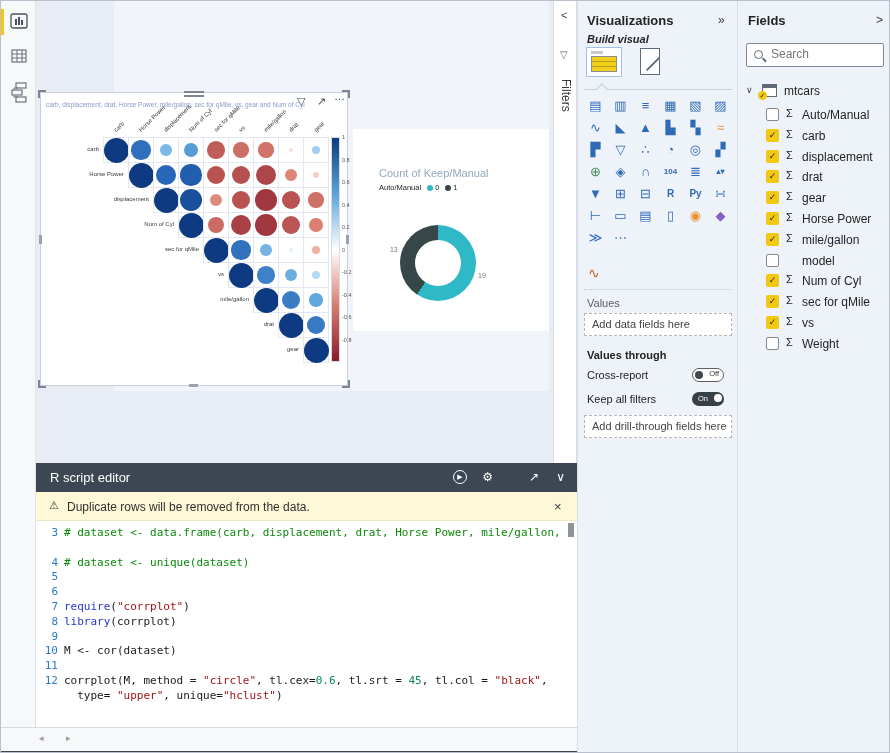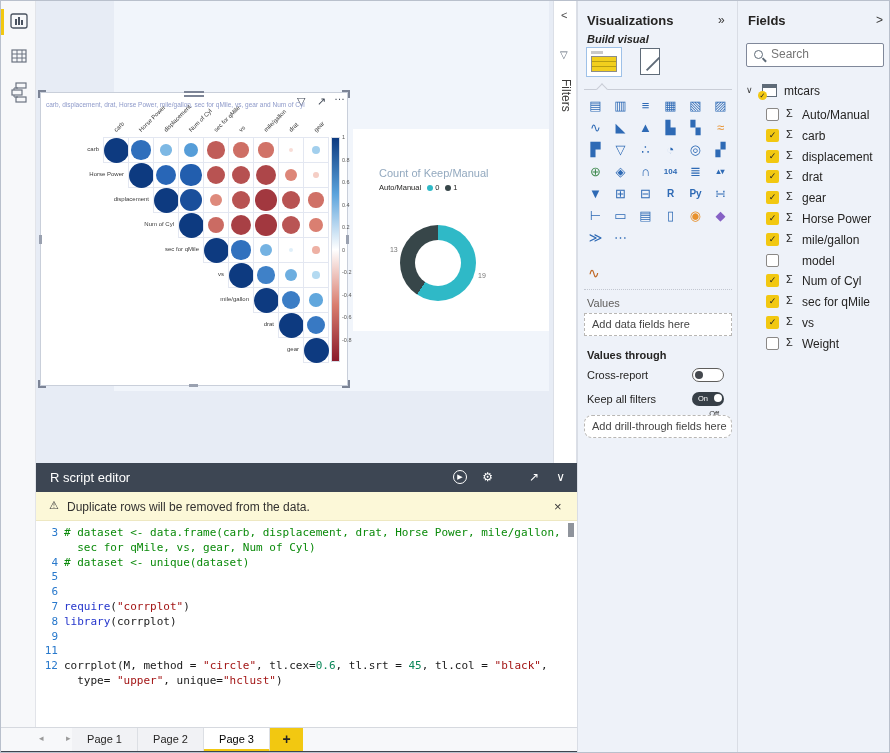--- a/index.html
+++ b/index.html
@@ -90,21 +90,21 @@
   .tab-caret { left:20px; top:84px; width:8px; height:8px; background:#eef2f9; border-top:1px solid #c9cdd6; border-left:1px solid #c9cdd6; transform:rotate(45deg); }
   .gallery { left:5px; top:94px; width:150px; display:flex; flex-wrap:wrap; }
   .gicon { width:25px; height:22px; text-align:center; line-height:22px; font-size:13px; color:#2e6ab5; cursor:pointer; }
   .gicon.txt { font-size:8px; font-weight:bold; }
   .gal-divider { left:6px; top:288px; width:148px; border-top:1px dotted #c2c7d1; }
   .custom-icon { left:10px; top:264px; font-size:14px; color:#c06a28; }
   .well { position:absolute; left:6px; width:148px; height:23px; background:#fff; border:1px dashed #b9b7b4; font-size:11px; color:#444; line-height:21px; padding-left:7px; }
   .row-label { position:absolute; font-size:11px; color:#252423; }
   .toggle-off { position:absolute; width:32px; height:14px; border:1px solid #5f5e5c; border-radius:8px; background:#fff; font-size:7.5px; color:#333; }
   .toggle-off i { position:absolute; left:2px; top:2px; width:8px; height:8px; border-radius:50%; background:#45494e; }
-  .toggle-off b { position:absolute; right:4px; top:0; font-weight:normal;margin-top:40px; }
+  .toggle-off b { position:absolute; right:4px; top:0; font-weight:normal; }
   .toggle-on { position:absolute; width:32px; height:14px; border-radius:8px; background:#373f47; font-size:7.5px; color:#fff; }
   .toggle-on i { position:absolute; right:2px; top:2px; width:8px; height:8px; border-radius:50%; background:#fff; }
   .toggle-on b { position:absolute; left:6px; top:2px; font-weight:normal; }
 
   
   .fields-pane { left:736px; top:0; width:154px; height:753px; background:#eef2f9; border-left:1px solid #d9dde5; }
   .search-box { left:8px; top:42px; width:138px; height:24px; background:#fff; border:1px solid #80889a; border-radius:2px; }
   .lens { position:absolute; left:7px; top:6px; width:9px; height:9px; border:1.5px solid #5f6b78; border-radius:50%; }
   .lens::after { content:""; position:absolute; left:7px; top:8px; width:5px; height:1.5px; background:#5f6b78; transform:rotate(45deg); }
   .search-input { position:absolute; left:24px; top:3px; width:108px; border:none; outline:none; font-size:12px; color:#605e5c; background:transparent; font-family:"Liberation Sans",sans-serif; }
@@ -320,42 +320,37 @@
       <div class="abs ed-ic" style="right:38px;">↗</div>
       <div class="abs ed-ic" style="right:12px;">∨</div>
     </div>
     <div class="abs ed-warn">
       <div class="abs warn-ic">⚠</div>
       <div class="abs warn-text">Duplicate rows will be removed from the data.</div>
       <div class="abs warn-close">×</div>
     </div>
     <div class="abs code" id="code-area" style="padding-top: 5px;">
         <div class="cl"><span class="num">3</span><span class="src"><span class="tk-com"># dataset &lt;- data.frame(carb, displacement, drat, Horse Power, mile/gallon,</span></span></div>
-        <div class="cl"><span class="num"></span><span class="src"><span class="tk-com">  sec for qMile, vs, gear, Num of Cyl)</span></span></div>
+        <div class="cl"><span class="num"></span></div>
         <div class="cl"><span class="num">4</span><span class="src"><span class="tk-com"># dataset &lt;- unique(dataset)</span></span></div>
         <div class="cl"><span class="num">5</span><span class="src"></span></div>
         <div class="cl"><span class="num">6</span></div>
         <div class="cl"><span class="num">7</span><span class="src"><span class="tk-kw">require</span><span class="tk-pl">(</span><span class="tk-str">"corrplot"</span><span class="tk-pl">)</span></span></div>
         <div class="cl"><span class="num">8</span><span class="src"><span class="tk-kw">library</span><span class="tk-pl">(corrplot)</span></span></div>
         <div class="cl"><span class="num">9</span><span class="src"></span></div>
+        <div class="cl"><span class="num">10</span><span class="src"><span class="tk-pl">M &lt;- cor(dataset)</span></span></div>
         <div class="cl"><span class="num">11</span><span class="src"></span></div>
         <div class="cl"><span class="num">12</span><span class="src"><span class="tk-pl">corrplot(M, method = </span><span class="tk-str">"circle"</span><span class="tk-pl">, tl.cex=</span><span class="tk-num">0.6</span><span class="tk-pl">, tl.srt = </span><span class="tk-num">45</span><span class="tk-pl">, tl.col = </span><span class="tk-str">"black"</span><span class="tk-pl">,</span></span></div>
         <div class="cl"><span class="num"></span><span class="src"><span class="tk-pl">  type= </span><span class="tk-str">"upper"</span><span class="tk-pl">, unique=</span><span class="tk-str">"hclust"</span><span class="tk-pl">)</span></span></div>
       </div>
     <div class="abs scroll-thumb"></div>
   </div>
 
   <div class="abs tabbar">
     <div class="abs tab-nav">◂ ▸</div>
-    <div class="abs tabs" id="tabs">
-        <div class="tab">Page 1</div>
-        <div class="tab">Page 2</div>
-        <div class="tab active">Page 3</div>
-        <div class="tab-add">+</div>
-      </div>
   </div>
   <div class="abs bottomstrip"></div>
 
   <div class="abs viz-pane">
     <div class="abs pane-title" style="left:9px;top:12px;">Visualizations</div>
     <div class="abs pane-chev" style="left:140px;top:12px;">»</div>
     <div class="sec-label" style="left:9px;top:32px;font-style:italic;">Build visual</div>
     <div class="abs build-tab">
         <div class="bar"></div>
         <div class="stripes"></div>
@@ -411,21 +406,21 @@
     <div class="row-label" style="left:9px;top:368px;">Cross-report</div>
     <div class="toggle-off" style="left:114px;top:367px;">
         <i></i>
         <b>Off</b>
       </div>
     <div class="row-label" style="left:9px;top:392px;">Keep all filters</div>
     <div class="toggle-on" style="left:114px;top:391px;">
         <i></i>
         <b>On</b>
       </div>
-    <div class="well" style="top:414px;border-radius:8px;">Add drill-through fields here</div>
+    <div class="well" style="top:414px;">Add drill-through fields here</div>
   </div>
 
   <div class="abs fields-pane">
     <div class="abs pane-title" style="left:10px;top:12px;">Fields</div>
     <div class="abs pane-chev" style="left:138px;top:12px;">&gt;</div>
     <div class="abs search-box">
       <span class="lens"></span>
       <input class="search-input" placeholder="Search" style="">
     </div>
     <div class="abs tbl-row">

